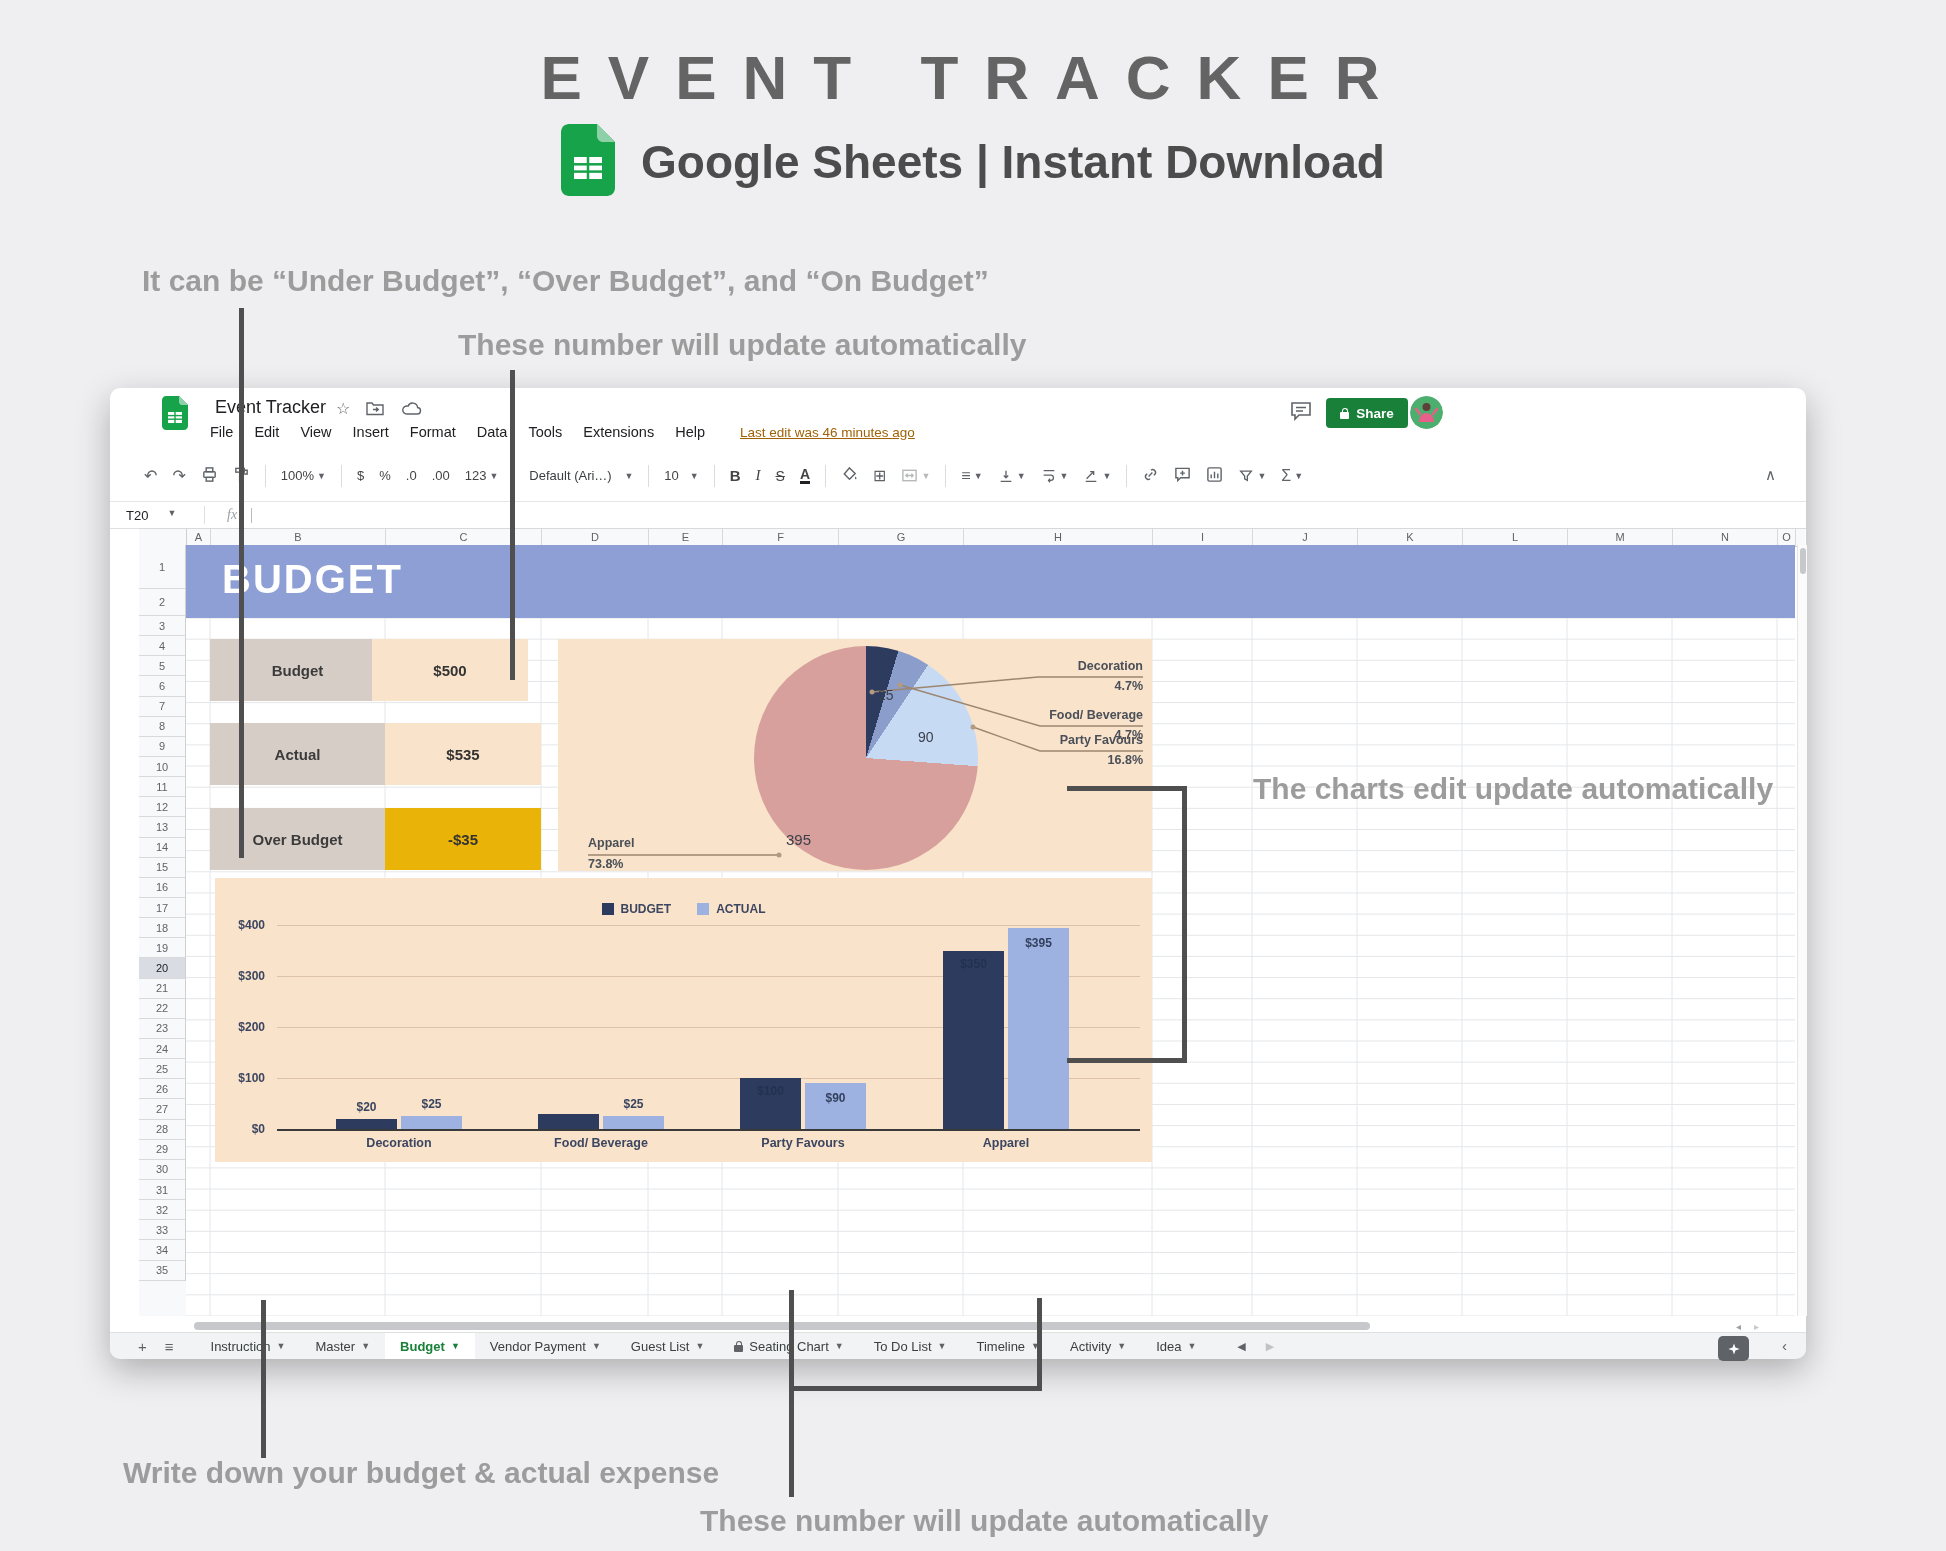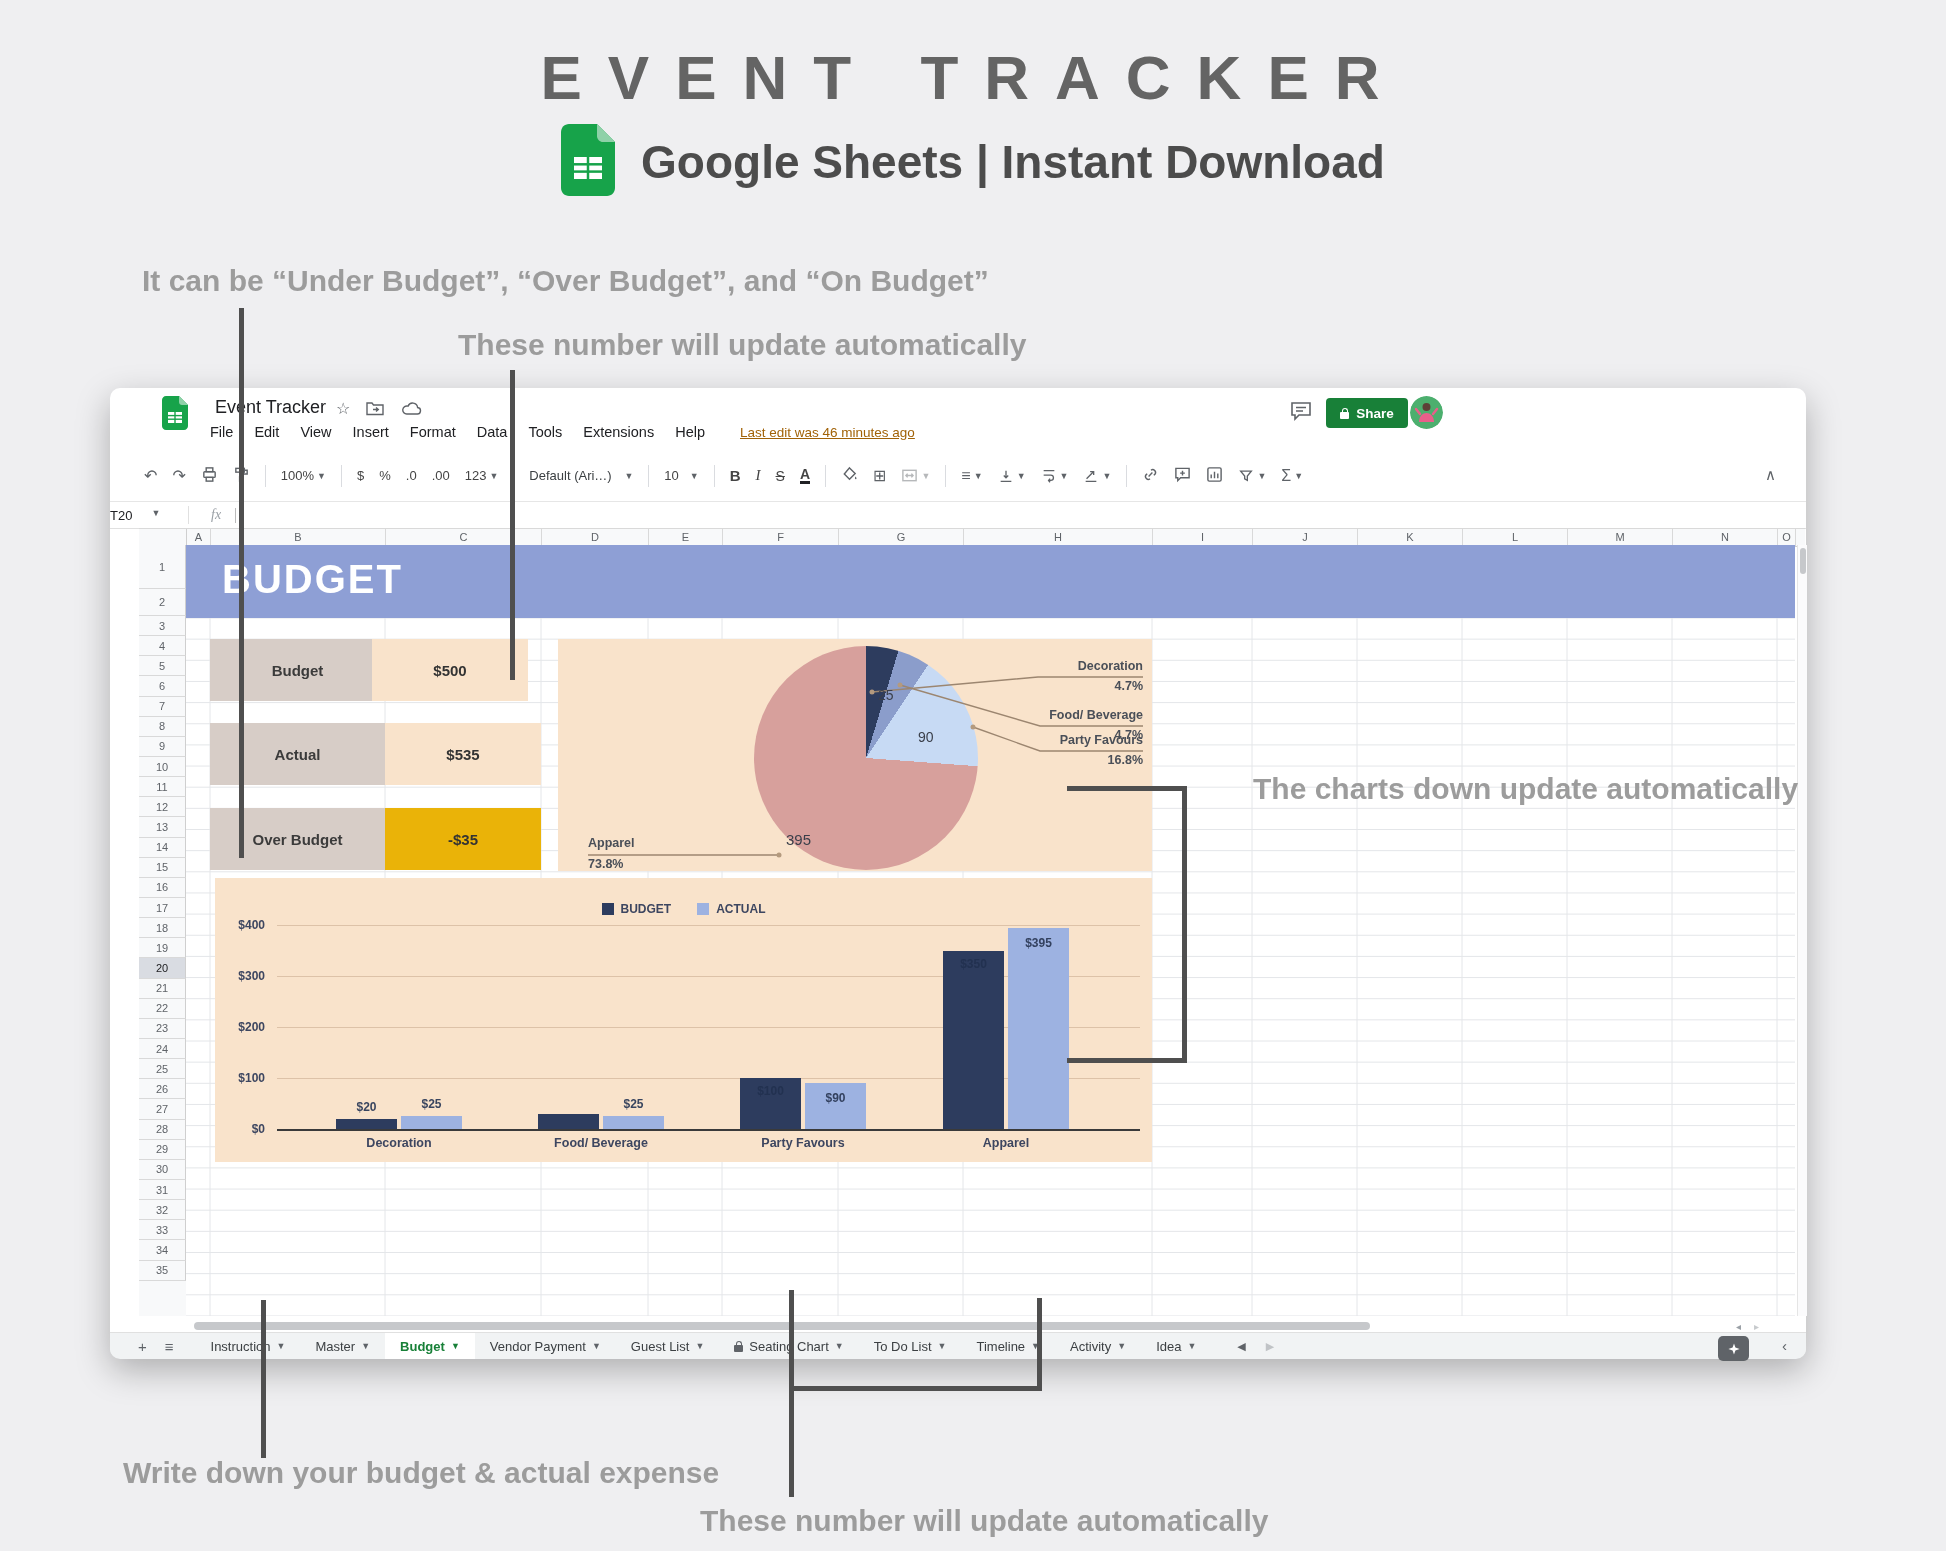--- a/index.html
+++ b/index.html
@@ -43,21 +43,21 @@
   .fontbox{width:104px;display:flex;justify-content:space-between;align-items:center;
            border-right:0;color:#3c4043;}
   .bold-b{font-weight:bold;font-size:15px;}
   .ital-i{font-style:italic;font-size:15px;font-family:"Liberation Serif",serif;}
   .strike-s{text-decoration:line-through;font-size:14px;}
   .color-a{font-weight:bold;font-size:14px;border-bottom:3px solid #202124;line-height:14px;}
   .collapse{left:1655px;top:78px;color:#5f6368;font-size:15px;}
 
   .fbar{left:0;top:114px;width:1696px;height:26px;border-bottom:1px solid #e0e0e0;
         display:flex;align-items:center;font-size:13px;color:#202124;}
-  .namebox{width:78px;padding-left:0;display:flex;align-items:flex-start;gap:19px;}
+  .namebox{width:78px;padding-left:16px;display:flex;align-items:flex-start;gap:19px;}
   .fx{color:#9aa0a6;font-style:italic;font-family:"Liberation Serif",serif;font-size:14px;margin-left:22px;}
 
   
   .colhdr{left:29px;top:140px;width:1666px;height:17px;background:#f8f9fa;border-top:1px solid #d9d9d9;
           border-bottom:1px solid #cfcfcf;display:flex;}
   .colhdr .c{box-sizing:border-box;border-right:1px solid #d9d9d9;font-size:11px;color:#5f6368;
              text-align:center;line-height:16px;overflow:hidden;}
   .corner{width:47px;background:#f8f9fa;border-right:1px solid #cfcfcf;}
   .rowhdr{left:29px;top:157px;width:47px;height:771px;background:#f8f9fa;overflow:hidden;}
   .rowhdr .r{box-sizing:border-box;border-bottom:1px solid #d9d9d9;border-right:1px solid #cfcfcf;
@@ -134,21 +134,21 @@
             <line x1="13" y1="47.6" x2="41" y2="47.6"></line>
           <line x1="27" y1="33" x2="27" y2="55"></line>
         </g>
       </svg>
     </span>
     <span class="txt">Google Sheets | Instant Download</span>
   </div>
 
   <div class="note" style="left:142px;top:264px;">It can be “Under Budget”, “Over Budget”, and “On Budget”</div>
   <div class="note" style="left:458px;top:328px;">These number will update automatically</div>
-  <div class="note" style="left:1253px;top:772px;">The charts down update automatically</div>
+  <div class="note" style="left:1253px;top:772px;">The charts edit update automatically</div>
   <div class="note" style="left:123px;top:1456px;">Write down your budget &amp; actual expense</div>
   <div class="note" style="left:700px;top:1504px;">These number will update automatically</div>
 
   <div class="aline" style="left:239px;top:308px;width:5px;height:550px;"></div>
   <div class="aline" style="left:510px;top:370px;width:5px;height:310px;"></div>
   <div class="aline" style="left:1067px;top:786px;width:120px;height:5px;"></div>
   <div class="aline" style="left:1182px;top:786px;width:5px;height:277px;"></div>
   <div class="aline" style="left:1067px;top:1058px;width:120px;height:5px;"></div>
   <div class="aline" style="left:261px;top:1300px;width:5px;height:158px;"></div>
   <div class="aline" style="left:789px;top:1290px;width:5px;height:207px;"></div>

